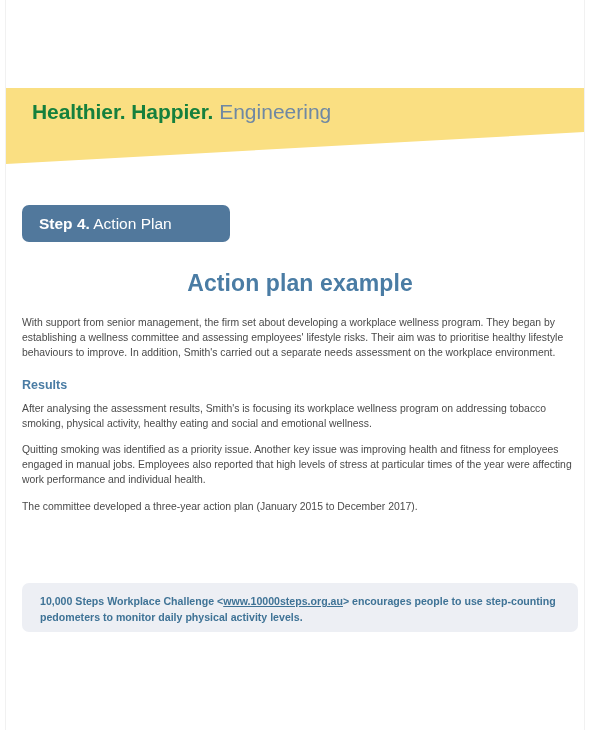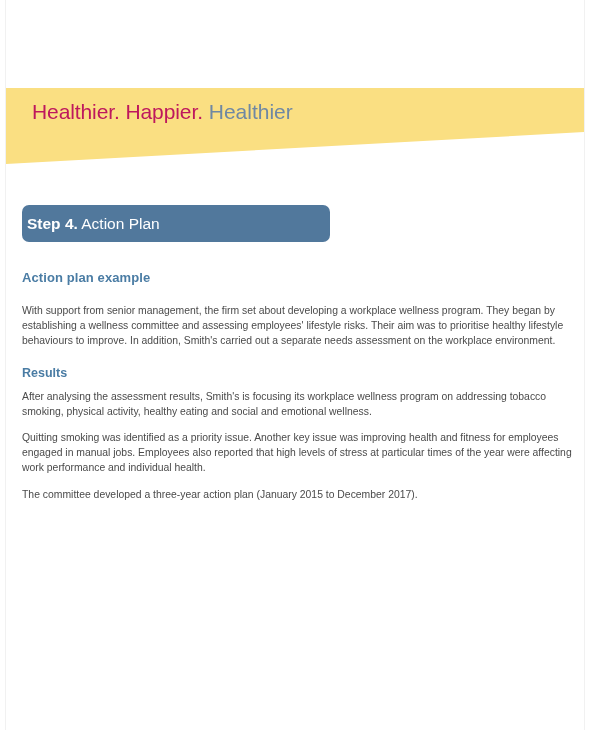--- a/index.html
+++ b/index.html
@@ -43,67 +43,68 @@
   }
   #banner-title {
     position: absolute;
     left: 26px;
     top: 11px;
     font-size: 21px;
     line-height: 26px;
     white-space: nowrap;
   }
   #banner-title .strong {
-    font-weight: normal;
-    color: #be185d;
+    font-weight: bold;
+    color: #15803d;
     letter-spacing: -0.1px;
   }
   #banner-title .light {
     font-weight: normal;
     color: #6f88a3;
     letter-spacing: 0px;
   }
 
   
   #step-pill {
     position: absolute;
     left: 22px;
     top: 205px;
-    width: 308px;
+    width: 208px;
     height: 37px;
     background: #527architecture;
     background: #51789c;
     border-radius: 7px;
     box-sizing: border-box;
     display: flex;
     align-items: center;
-    padding-left: 5px;
+    padding-left: 17px;
   }
   #step-pill .pill-text {
     font-size: 15.5px;
     color: #ffffff;
     white-space: nowrap;
   }
   #step-pill .pill-text .strong { font-weight: bold; }
   #step-pill .pill-text .light  { font-weight: normal; }
 
   
   #content {
     position: absolute;
     left: 22px;
     top: 270px;
     width: 556px;
   }
 
   h1#doc-heading {
     margin: 0 0 18px 0;
-    font-size: 13px;
+    font-size: 23px;
     font-weight: bold;
     color: #4a7ca4;
     letter-spacing: 0.1px;
+    text-align: center;
   }
   h2.section-heading {
     margin: 17px 0 9px 0;
     font-size: 12.5px;
     font-weight: bold;
     color: #4a7ca4;
   }
   p.body-par {
     margin: 0 0 11px 0;
     font-size: 10.4px;
@@ -139,33 +140,36 @@
 </style>
 </head>
 <body>
 
 <div id="page">
 
   <div class="page-edge left"></div>
   <div class="page-edge right"></div>
 
   <div id="banner">
-    <div id="banner-title"><span class="strong">Healthier. Happier.</span><span class="light"> Healthier</span></div>
+    <div id="banner-title"><span class="strong">Healthier. Happier.</span><span class="light"> Engineering</span></div>
   </div>
 
   <div id="step-pill">
     <div class="pill-text"><span class="strong">Step 4.</span><span class="light"> Action Plan</span></div>
   </div>
 
   <div id="content">
     <h1 id="doc-heading">Action plan example</h1>
 
     <p class="body-par">With support from senior management, the firm set about developing a workplace wellness program. They began by establishing a wellness committee and assessing employees' lifestyle risks. Their aim was to prioritise healthy lifestyle behaviours to improve. In addition, Smith's carried out a separate needs assessment on the workplace environment.</p>
 
     <h2 class="section-heading">Results</h2>
 
     <p class="body-par">After analysing the assessment results, Smith's is focusing its workplace wellness program on addressing tobacco smoking, physical activity, healthy eating and social and emotional wellness.</p>
     <p class="body-par">Quitting smoking was identified as a priority issue. Another key issue was improving health and fitness for employees engaged in manual jobs. Employees also reported that high levels of stress at particular times of the year were affecting work performance and individual health.</p>
     <p class="body-par">The  committee developed a three-year action plan (January 2015 to December 2017).</p>
   </div>
 
+  <div id="callout">
+    <div class="callout-text"><span>10,000 Steps Workplace Challenge &lt;</span><span class="callout-url">www.10000steps.org.au</span><span>&gt; encourages people to use step-counting pedometers to monitor daily physical activity levels.</span></div>
+  </div>
 
 </div>
 
 </body></html>

